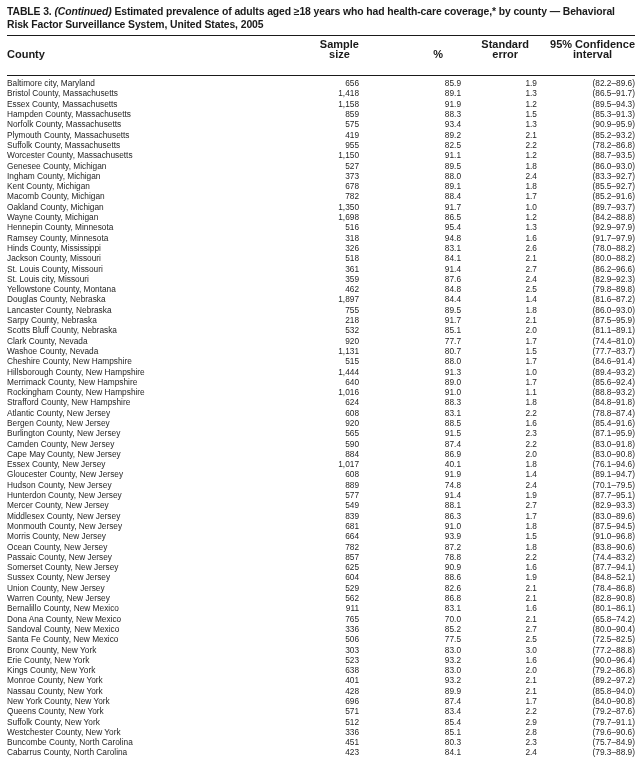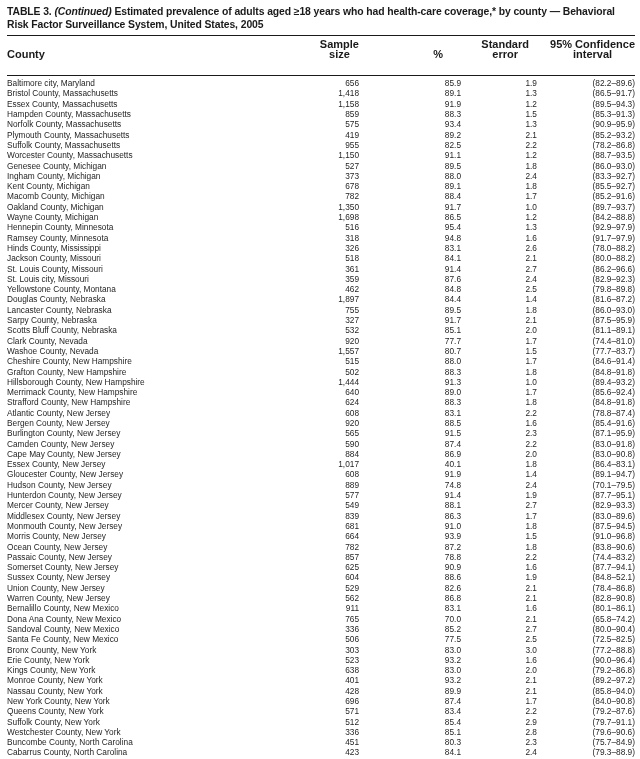--- a/index.html
+++ b/index.html
@@ -224,75 +224,75 @@
         </tr>
         <tr>
           <td class="col-county">Lancaster County, Nebraska</td>
           <td class="col-sample">755</td>
           <td class="col-pct">89.5</td>
           <td class="col-se">1.8</td>
           <td class="col-ci">(86.0–93.0)</td>
         </tr>
         <tr>
           <td class="col-county">Sarpy County, Nebraska</td>
-          <td class="col-sample">327</td>
+          <td class="col-sample">218</td>
           <td class="col-pct">91.7</td>
           <td class="col-se">2.1</td>
           <td class="col-ci">(87.5–95.9)</td>
         </tr>
         <tr>
           <td class="col-county">Scotts Bluff County, Nebraska</td>
           <td class="col-sample">532</td>
           <td class="col-pct">85.1</td>
           <td class="col-se">2.0</td>
           <td class="col-ci">(81.1–89.1)</td>
         </tr>
         <tr>
           <td class="col-county">Clark County, Nevada</td>
           <td class="col-sample">920</td>
           <td class="col-pct">77.7</td>
           <td class="col-se">1.7</td>
           <td class="col-ci">(74.4–81.0)</td>
         </tr>
         <tr>
           <td class="col-county">Washoe County, Nevada</td>
-          <td class="col-sample">1,557</td>
+          <td class="col-sample">1,131</td>
           <td class="col-pct">80.7</td>
           <td class="col-se">1.5</td>
           <td class="col-ci">(77.7–83.7)</td>
         </tr>
         <tr>
           <td class="col-county">Cheshire County, New Hampshire</td>
           <td class="col-sample">515</td>
           <td class="col-pct">88.0</td>
           <td class="col-se">1.7</td>
           <td class="col-ci">(84.6–91.4)</td>
         </tr>
         <tr>
-          <td class="col-county">Grafton County, New Hampshire</td>
-          <td class="col-sample">502</td>
-          <td class="col-pct">88.3</td>
-          <td class="col-se">1.8</td>
-          <td class="col-ci">(84.8–91.8)</td>
-        </tr>
-        <tr>
           <td class="col-county">Hillsborough County, New Hampshire</td>
           <td class="col-sample">1,444</td>
           <td class="col-pct">91.3</td>
           <td class="col-se">1.0</td>
           <td class="col-ci">(89.4–93.2)</td>
         </tr>
         <tr>
           <td class="col-county">Merrimack County, New Hampshire</td>
           <td class="col-sample">640</td>
           <td class="col-pct">89.0</td>
           <td class="col-se">1.7</td>
           <td class="col-ci">(85.6–92.4)</td>
         </tr>
         <tr>
+          <td class="col-county">Rockingham County, New Hampshire</td>
+          <td class="col-sample">1,016</td>
+          <td class="col-pct">91.0</td>
+          <td class="col-se">1.1</td>
+          <td class="col-ci">(88.8–93.2)</td>
+        </tr>
+        <tr>
           <td class="col-county">Strafford County, New Hampshire</td>
           <td class="col-sample">624</td>
           <td class="col-pct">88.3</td>
           <td class="col-se">1.8</td>
           <td class="col-ci">(84.8–91.8)</td>
         </tr>
         <tr>
           <td class="col-county">Atlantic County, New Jersey</td>
           <td class="col-sample">608</td>
           <td class="col-pct">83.1</td>
@@ -325,21 +325,21 @@
           <td class="col-sample">884</td>
           <td class="col-pct">86.9</td>
           <td class="col-se">2.0</td>
           <td class="col-ci">(83.0–90.8)</td>
         </tr>
         <tr>
           <td class="col-county">Essex County, New Jersey</td>
           <td class="col-sample">1,017</td>
           <td class="col-pct">40.1</td>
           <td class="col-se">1.8</td>
-          <td class="col-ci">(86.4–83.1)</td>
+          <td class="col-ci">(76.1–94.6)</td>
         </tr>
         <tr>
           <td class="col-county">Gloucester County, New Jersey</td>
           <td class="col-sample">608</td>
           <td class="col-pct">91.9</td>
           <td class="col-se">1.4</td>
           <td class="col-ci">(89.1–94.7)</td>
         </tr>
         <tr>
           <td class="col-county">Hudson County, New Jersey</td>

